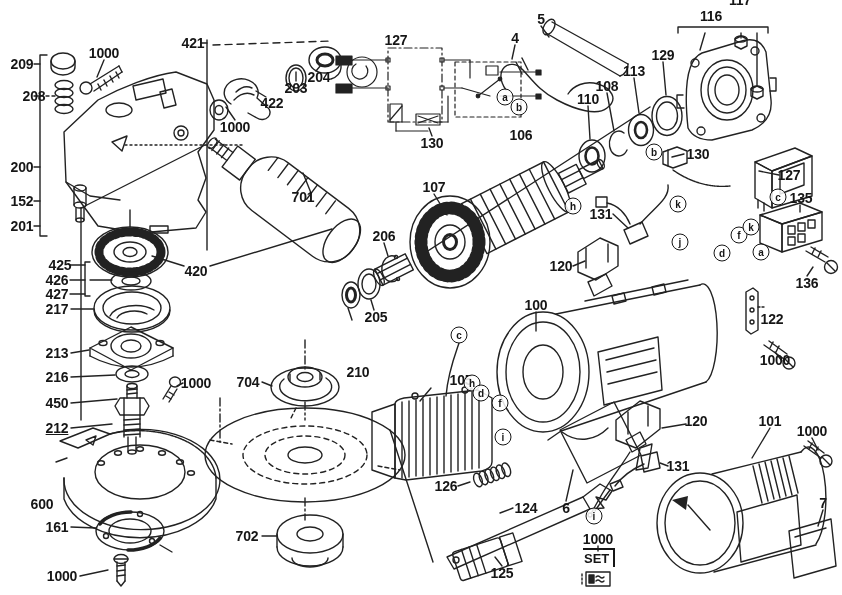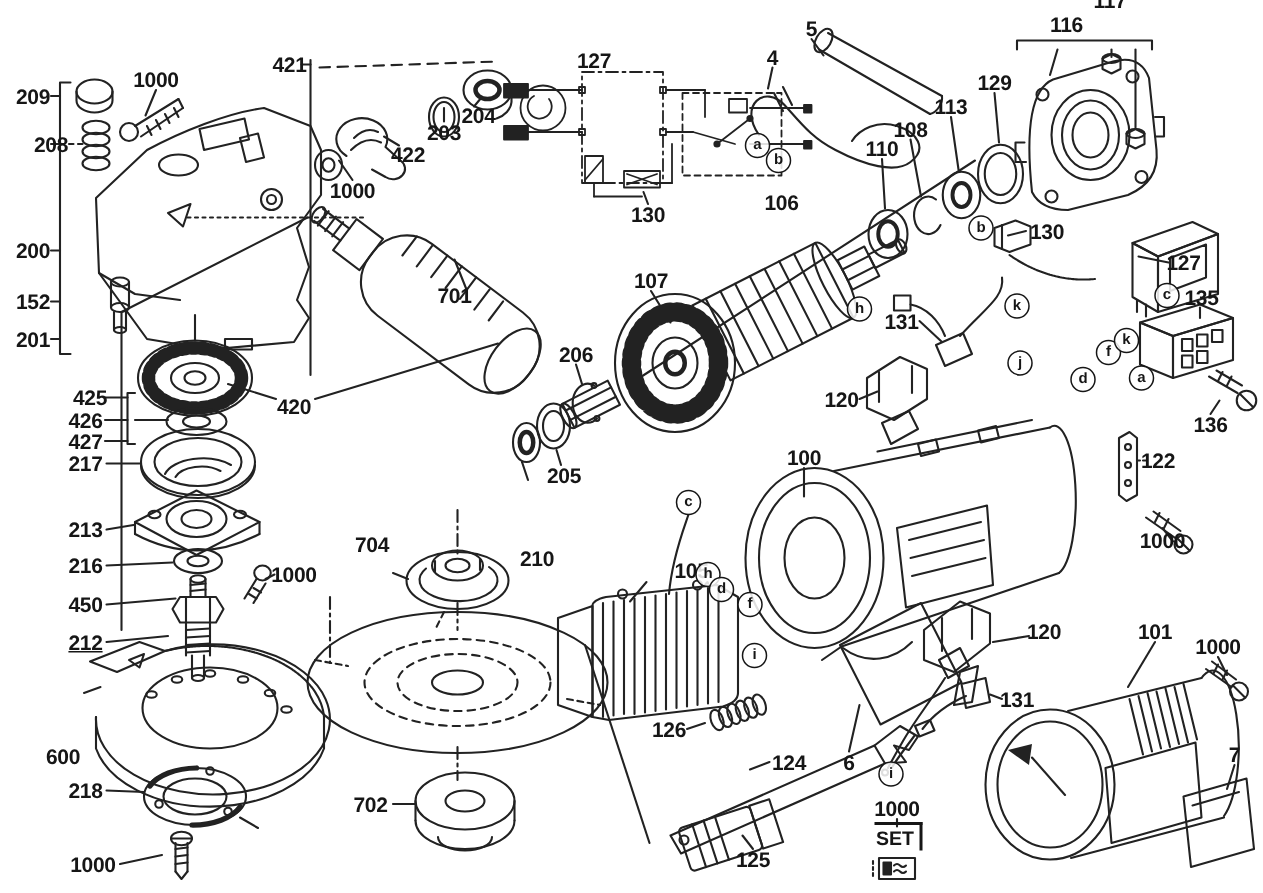--- a/index.html
+++ b/index.html
@@ -635,43 +635,43 @@
       <div class="part-label" style="left: 607px; top: 86px;">108</div>
       <div class="part-label" style="left: 588px; top: 99px;">110</div>
       <div class="part-label" style="left: 521px; top: 135px;">106</div>
       <div class="part-label" style="left: 434px; top: 187px;">107</div>
       <div class="part-label" style="left: 601px; top: 214px;">131</div>
       <div class="part-label" style="left: 698px; top: 154px;">130</div>
       <div class="part-label" style="left: 789px; top: 175px;">127</div>
       <div class="part-label" style="left: 801px; top: 198px;">135</div>
       <div class="part-label" style="left: 561px; top: 266px;">120</div>
       <div class="part-label" style="left: 536px; top: 305px;">100</div>
-      <div class="part-label" style="left: 772px; top: 307px;">122</div>
+      <div class="part-label" style="left: 772px; top: 319px;">122</div>
       <div class="part-label" style="left: 807px; top: 283px;">136</div>
       <div class="part-label" style="left: 775px; top: 360px;">1000</div>
       <div class="part-label" style="left: 431px; top: 380px; margin-left: 30px;">105</div>
       <div class="part-label" style="left: 446px; top: 486px;">126</div>
       <div class="part-label" style="left: 526px; top: 508px;">124</div>
       <div class="part-label" style="left: 502px; top: 573px;">125</div>
       <div class="part-label" style="left: 247px; top: 536px;">702</div>
-      <div class="part-label" style="left: 248px; top: 363px;">704</div>
+      <div class="part-label" style="left: 248px; top: 382px;">704</div>
       <div class="part-label" style="left: 196px; top: 383px;">1000</div>
       <div class="part-label" style="left: 358px; top: 328px; margin-top: 44px;">210</div>
       <div class="part-label" style="left: 376px; top: 317px;">205</div>
       <div class="part-label" style="left: 384px; top: 236px;">206</div>
       <div class="part-label" style="left: 60px; top: 265px;">425</div>
       <div class="part-label" style="left: 57px; top: 280px;">426</div>
       <div class="part-label" style="left: 57px; top: 294px;">427</div>
       <div class="part-label" style="left: 57px; top: 309px;">217</div>
       <div class="part-label" style="left: 57px; top: 353px;">213</div>
       <div class="part-label" style="left: 57px; top: 377px;">216</div>
       <div class="part-label" style="left: 57px; top: 403px;">450</div>
       <div class="part-label" style="left: 57px; top: 428px; text-decoration: underline;">212</div>
       <div class="part-label" style="left: 42px; top: 462px; margin-top: 42px;">600</div>
-      <div class="part-label" style="left: 57px; top: 527px;">218</div>
+      <div class="part-label" style="left: 57px; top: 527px;">161</div>
       <div class="part-label" style="left: 62px; top: 576px;">1000</div>
       <div class="part-label" style="left: 696px; top: 421px;">120</div>
       <div class="part-label" style="left: 678px; top: 466px;">131</div>
       <div class="part-label" style="left: 770px; top: 421px; text-align: right;">101</div>
       <div class="part-label" style="left: 812px; top: 431px;">1000</div>
       <div class="part-label" style="left: 823px; top: 503px;">7</div>
       <div class="part-label" style="left: 566px; top: 508px;">6</div>
       <div class="part-label" style="left: 598px; top: 539px;">1000</div>
       <div class="callout" style="left: 505px; top: 97px;">a</div>
       <div class="callout" style="left: 519px; top: 107px;">b</div>

